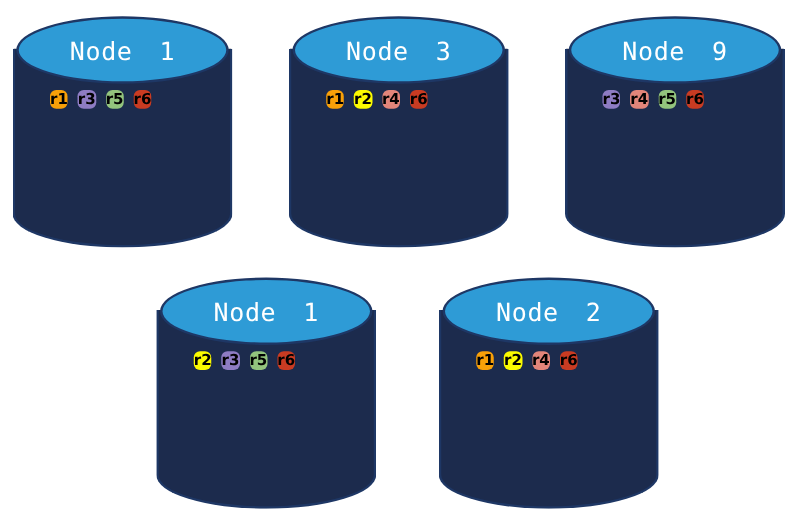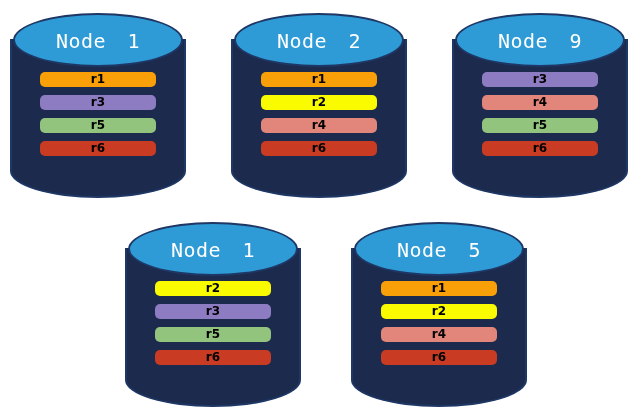--- a/index.html
+++ b/index.html
@@ -69,21 +69,21 @@
     letter-spacing: 0.5px;
     padding-top: 2px;
     white-space: nowrap;
   }
   .bars {
     position: absolute;
     left: 30px;
     right: 30px;
     top: 62px;
     display: flex;
-    flex-direction: column;
+    flex-direction: row;
     gap: 8px;
   }
   .bar {
     height: 15px;
     border-radius: 5px;
     display: flex;
     align-items: center;
     justify-content: center;
     color: var(--bar-label, #000000);
     font-size: 12px;
@@ -106,21 +106,21 @@
           <div class="bar" style="background: rgb(249, 160, 8);">r1</div>
           <div class="bar" style="background: rgb(142, 124, 195);">r3</div>
           <div class="bar" style="background: rgb(147, 196, 125);">r5</div>
           <div class="bar" style="background: rgb(201, 59, 34);">r6</div>
         </div>
   </div>
 
   <div class="cylinder">
     <div class="cyl-body"></div>
     <div class="cyl-top">
-      <span class="node-label">Node 2</span>
+      <span class="node-label">Node 3</span>
     </div>
     <div class="bars">
           <div class="bar" style="background: rgb(249, 160, 8);">r1</div>
           <div class="bar" style="background: rgb(251, 251, 0);">r2</div>
           <div class="bar" style="background: rgb(226, 133, 122);">r4</div>
           <div class="bar" style="background: rgb(201, 59, 34);">r6</div>
         </div>
   </div>
 
   <div class="cylinder">
@@ -146,21 +146,21 @@
           <div class="bar" style="background: rgb(251, 251, 0);">r2</div>
           <div class="bar" style="background: rgb(142, 124, 195);">r3</div>
           <div class="bar" style="background: rgb(147, 196, 125);">r5</div>
           <div class="bar" style="background: rgb(201, 59, 34);">r6</div>
         </div>
   </div>
 
   <div class="cylinder">
     <div class="cyl-body"></div>
     <div class="cyl-top">
-      <span class="node-label">Node 5</span>
+      <span class="node-label">Node 2</span>
     </div>
     <div class="bars">
           <div class="bar" style="background: rgb(249, 160, 8);">r1</div>
           <div class="bar" style="background: rgb(251, 251, 0);">r2</div>
           <div class="bar" style="background: rgb(226, 133, 122);">r4</div>
           <div class="bar" style="background: rgb(201, 59, 34);">r6</div>
         </div>
   </div>
 </div>
 </div>

